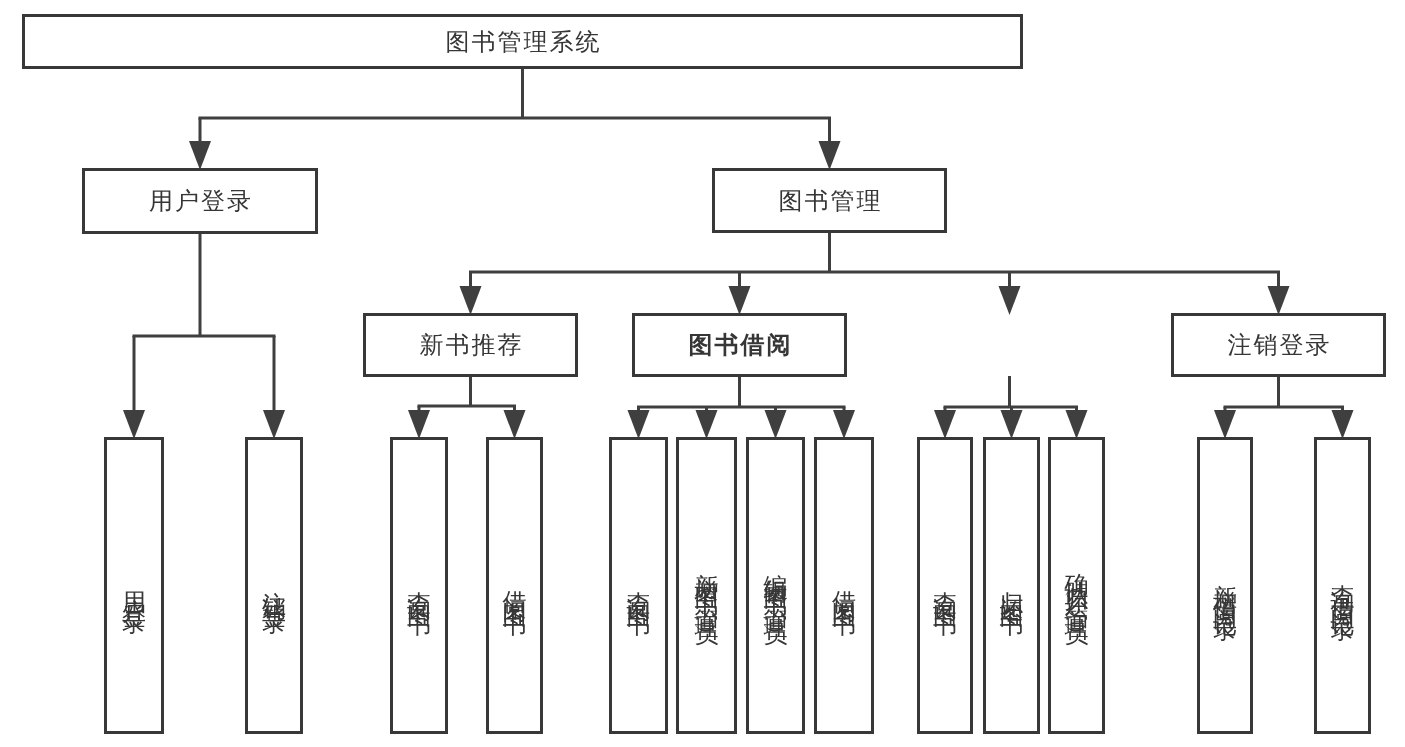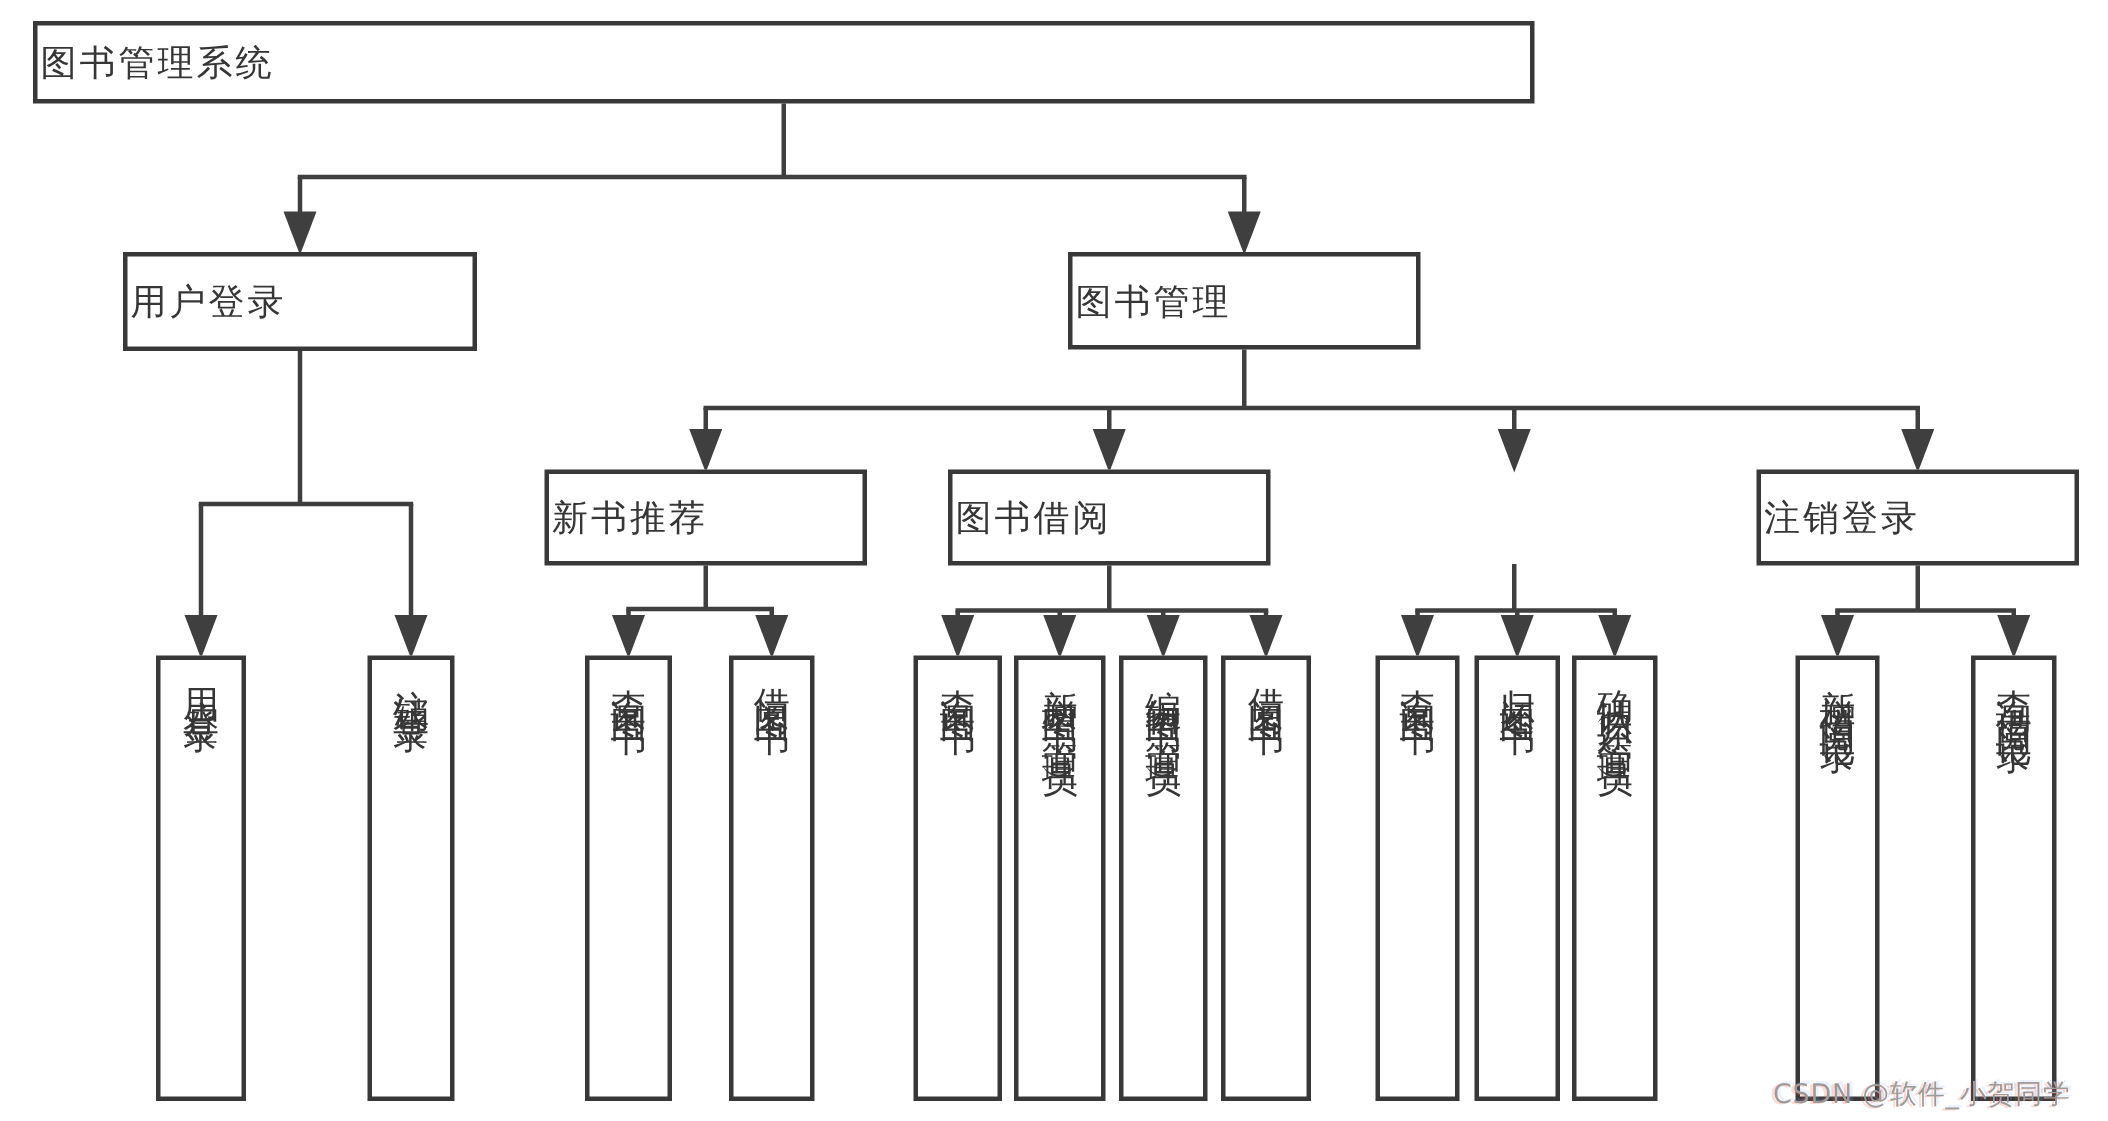--- a/index.html
+++ b/index.html
@@ -12,21 +12,21 @@
   }
   .stage svg {
     position:absolute; left:0; top:0; z-index:1;
   }
   .node {
     position:absolute;
     z-index:2;
     box-sizing:border-box;
     background:var(--box-fill,#ffffff);
     border:3px solid var(--box-border,#383838);
-    display:flex; align-items:center; 
+    display:flex; align-items:center; justify-content:center;
     color:var(--text,#363636);
   }
   .node.h {
     font-size:24px;
     letter-spacing:2px;
     text-indent:2px;
     white-space:nowrap;
   }
   .node.v {
     font-size:24px;
@@ -97,34 +97,33 @@
       <polygon points="1000.5,410 1022.5,410 1011.5,439" fill="#3f3f3f"></polygon>
       <line x1="1076.5" y1="407" x2="1076.5" y2="419" stroke="#3f3f3f" stroke-width="3"></line>
       <polygon points="1065.5,410 1087.5,410 1076.5,439" fill="#3f3f3f"></polygon>
       <line x1="1278.5" y1="376" x2="1278.5" y2="407" stroke="#3f3f3f" stroke-width="3"></line>
       <line x1="1223.5" y1="407" x2="1344" y2="407" stroke="#3f3f3f" stroke-width="3"></line>
       <line x1="1225" y1="407" x2="1225" y2="419" stroke="#3f3f3f" stroke-width="3"></line>
       <polygon points="1214,410 1236,410 1225,439" fill="#3f3f3f"></polygon>
       <line x1="1342.5" y1="407" x2="1342.5" y2="419" stroke="#3f3f3f" stroke-width="3"></line>
       <polygon points="1331.5,410 1353.5,410 1342.5,439" fill="#3f3f3f"></polygon>
     </svg>
-  <div class="watermark">CSDN @软件_小贺同学</div>
 <div class="node h" style="left: 22px; top: 14px; width: 1001px; height: 55px;">
       <span>图书管理系统</span>
     </div>
     <div class="node h" style="left: 82px; top: 168px; width: 236px; height: 66px;">
       <span>用户登录</span>
     </div>
     <div class="node h" style="left: 712px; top: 168px; width: 235px; height: 65px;">
       <span>图书管理</span>
     </div>
     <div class="node h" style="left: 363px; top: 313px; width: 215px; height: 64px;">
       <span>新书推荐</span>
     </div>
-    <div class="node h" style="left: 632px; top: 313px; width: 215px; height: 64px;">
+    <div class="node h" style="left: 632px; top: 313px; width: 215px; height: 64px; font-weight: bold;">
       <span>图书借阅</span>
     </div>
     <div class="node h" style="left: 1171px; top: 313px; width: 215px; height: 64px;">
       <span>注销登录</span>
     </div>
     <div class="node v" style="left: 104px; top: 437px; width: 60px; height: 297px;">
       <span>用户登录</span>
     </div>
     <div class="node v" style="left: 245px; top: 437px; width: 58px; height: 297px;">
       <span>注销登录</span>

